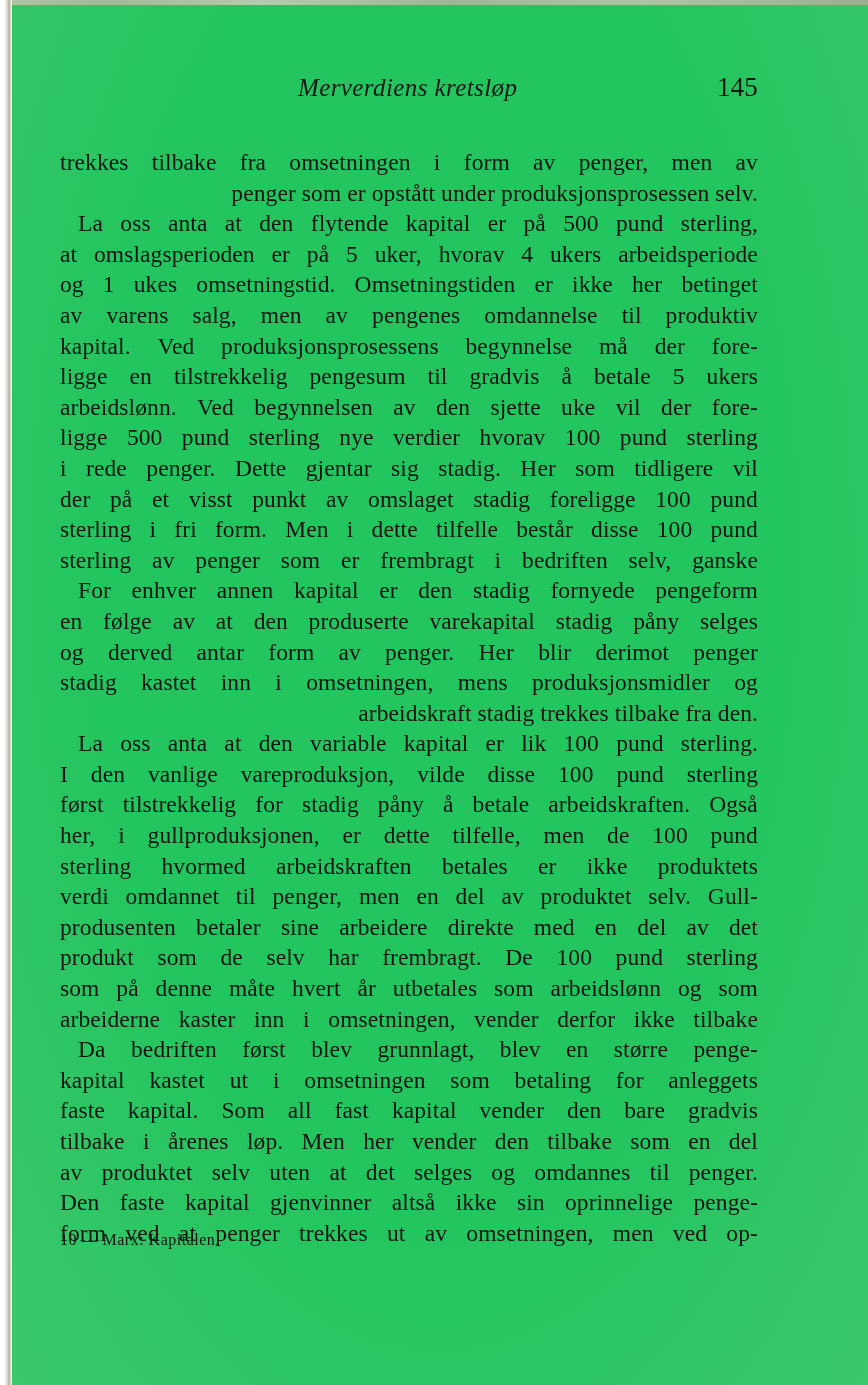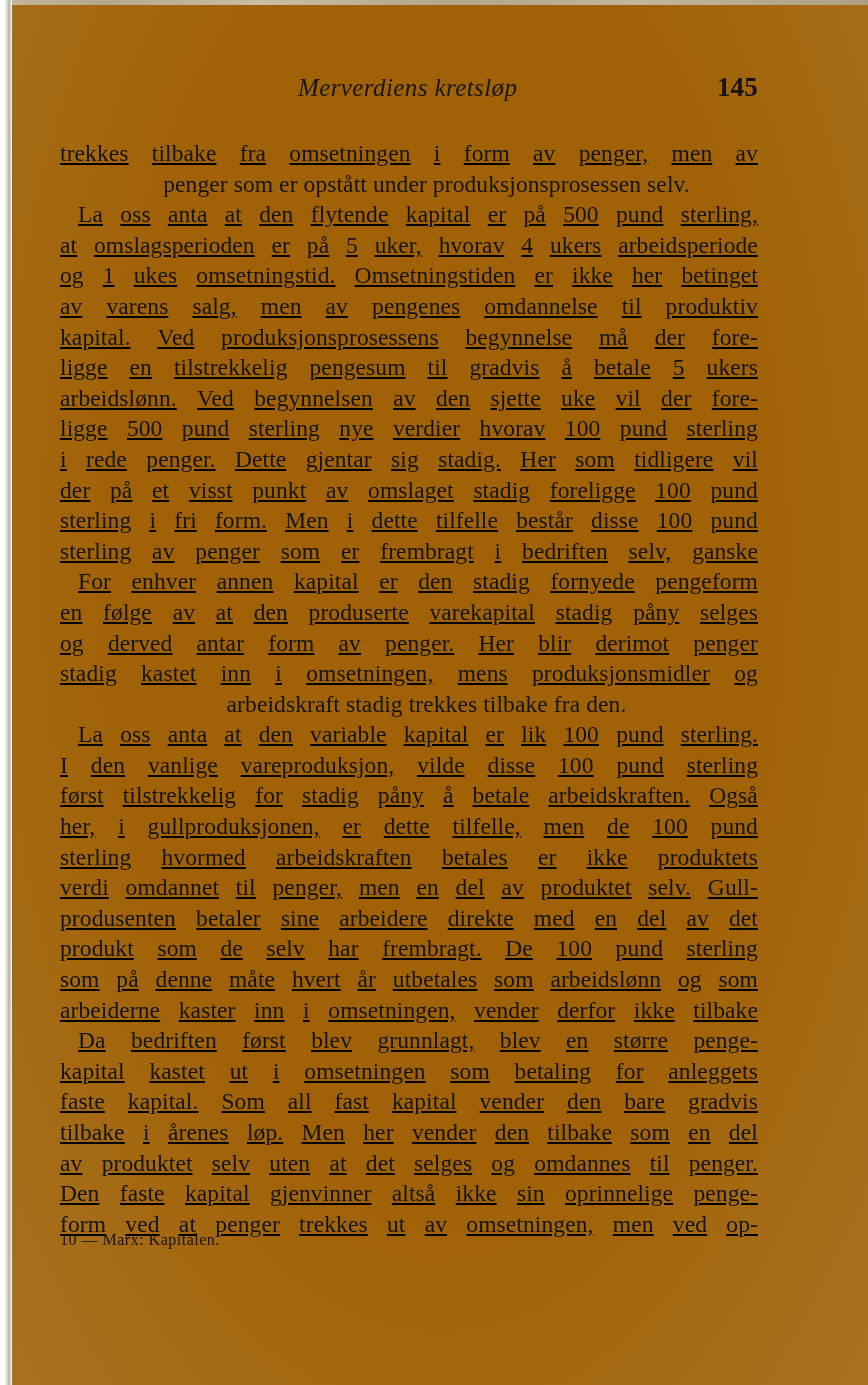--- a/index.html
+++ b/index.html
@@ -11,21 +11,21 @@
   body {
     font-family: "Liberation Serif", "DejaVu Serif", serif;
   }
 
   
   .scan-page {
     position: relative;
     width: 868px;
     height: 1385px;
     overflow: hidden;
-    background: #a16207;
+    background: #22c55e;
     box-sizing: border-box;
   }
 
   
   .scan-edge-top {
     position: absolute;
     top: 0; left: 0;
     width: 868px;
     height: 5px;
     background: linear-gradient(to right,
@@ -83,47 +83,46 @@
   .head-title {
     font-style: italic;
     font-size: 25px;
     letter-spacing: .4px;
     color: #171717;
     margin-left: 238px;
     white-space: nowrap;
   }
   .head-folio {
     font-size: 27px;
-    font-weight: 700;
+    font-weight: 400;
     color: #141414;
     letter-spacing: .2px;
   }
 
   .text-column {
     position: absolute;
-    top: 138px;
+    top: 147px;
     left: 0;
     width: 698px;
-    text-decoration: underline;
   }
 
   
   .text-line {
     display: flex;
     justify-content: space-between;
     font-size: 23.5px;
     line-height: 30.6px;
     height: 30.6px;
     color: #141414;
     white-space: nowrap;
     letter-spacing: .1px;
   }
   .text-line.flush {            
     display: block;
-    text-align: center;
+    text-align: right;
     margin-left: 35px;
   }
   .text-line .w { display: inline-block; }
   .text-line.indent .w:first-child { margin-left: 18px; }
 
   .colophon {
     position: absolute;
     top: 1231px;
     left: 0;
     font-size: 16px;

